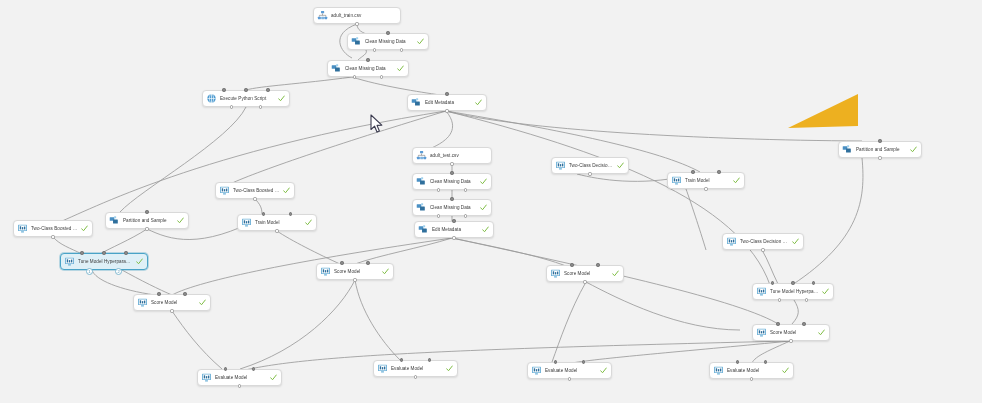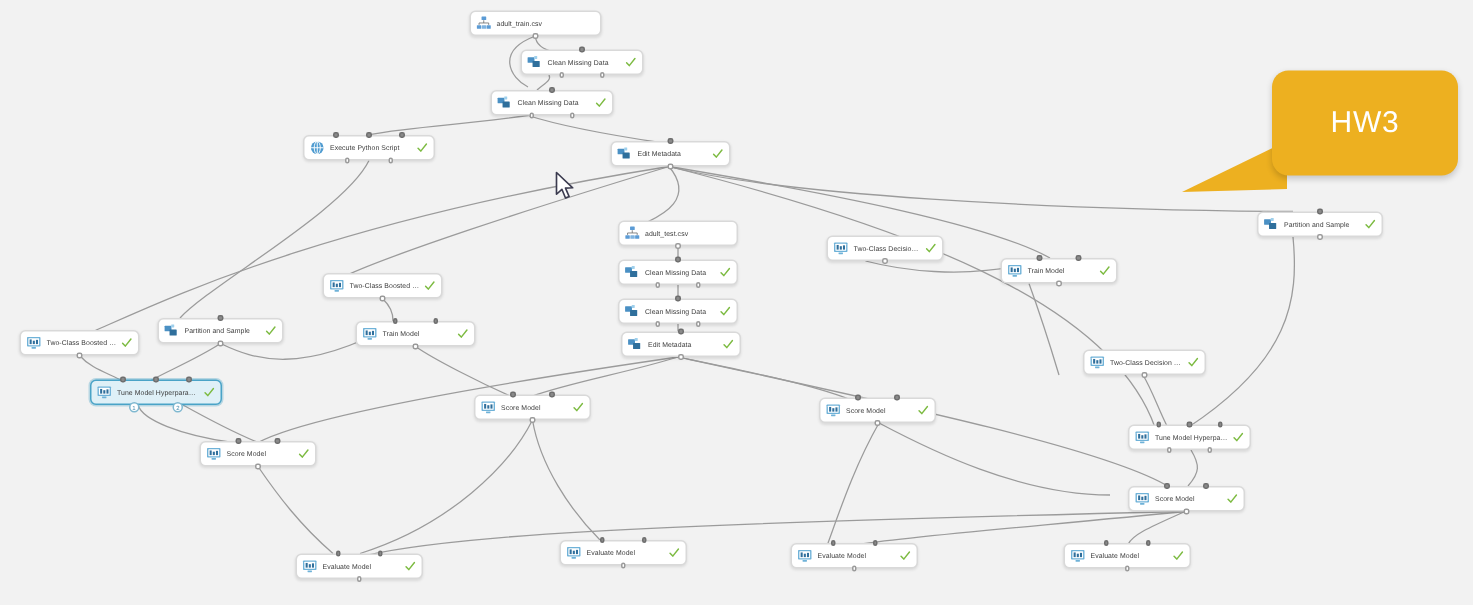--- a/index.html
+++ b/index.html
@@ -542,21 +542,18 @@
         </svg>
       </div>
       <div class="port in" style="left: 735.733px; top: 360.4px;"></div>
       <div class="port in" style="left: 764.067px; top: 360.4px;"></div>
       <div class="port out" style="left: 749.9px; top: 377.4px;"></div>
     </div>
 
   <svg id="callout-tail" viewBox="0 0 70 36" xmlns="http://www.w3.org/2000/svg">
     <polygon points="70,2 70,34 0,36" fill="#edb020"></polygon>
   </svg>
-  <div id="callout">
-    <span class="ctext">HW3</span>
-  </div>
 
   <svg id="cursor" viewBox="0 0 14 20" xmlns="http://www.w3.org/2000/svg">
     <path d="M1,1 L1,15.5 L4.6,12.2 L7,18 L9.4,17 L7,11.4 L11.8,11.2 Z" fill="#ffffff" stroke="#3b3b4f" stroke-width="1.1" stroke-linejoin="round"></path>
   </svg>
 
 </div>
 
 </body></html>

